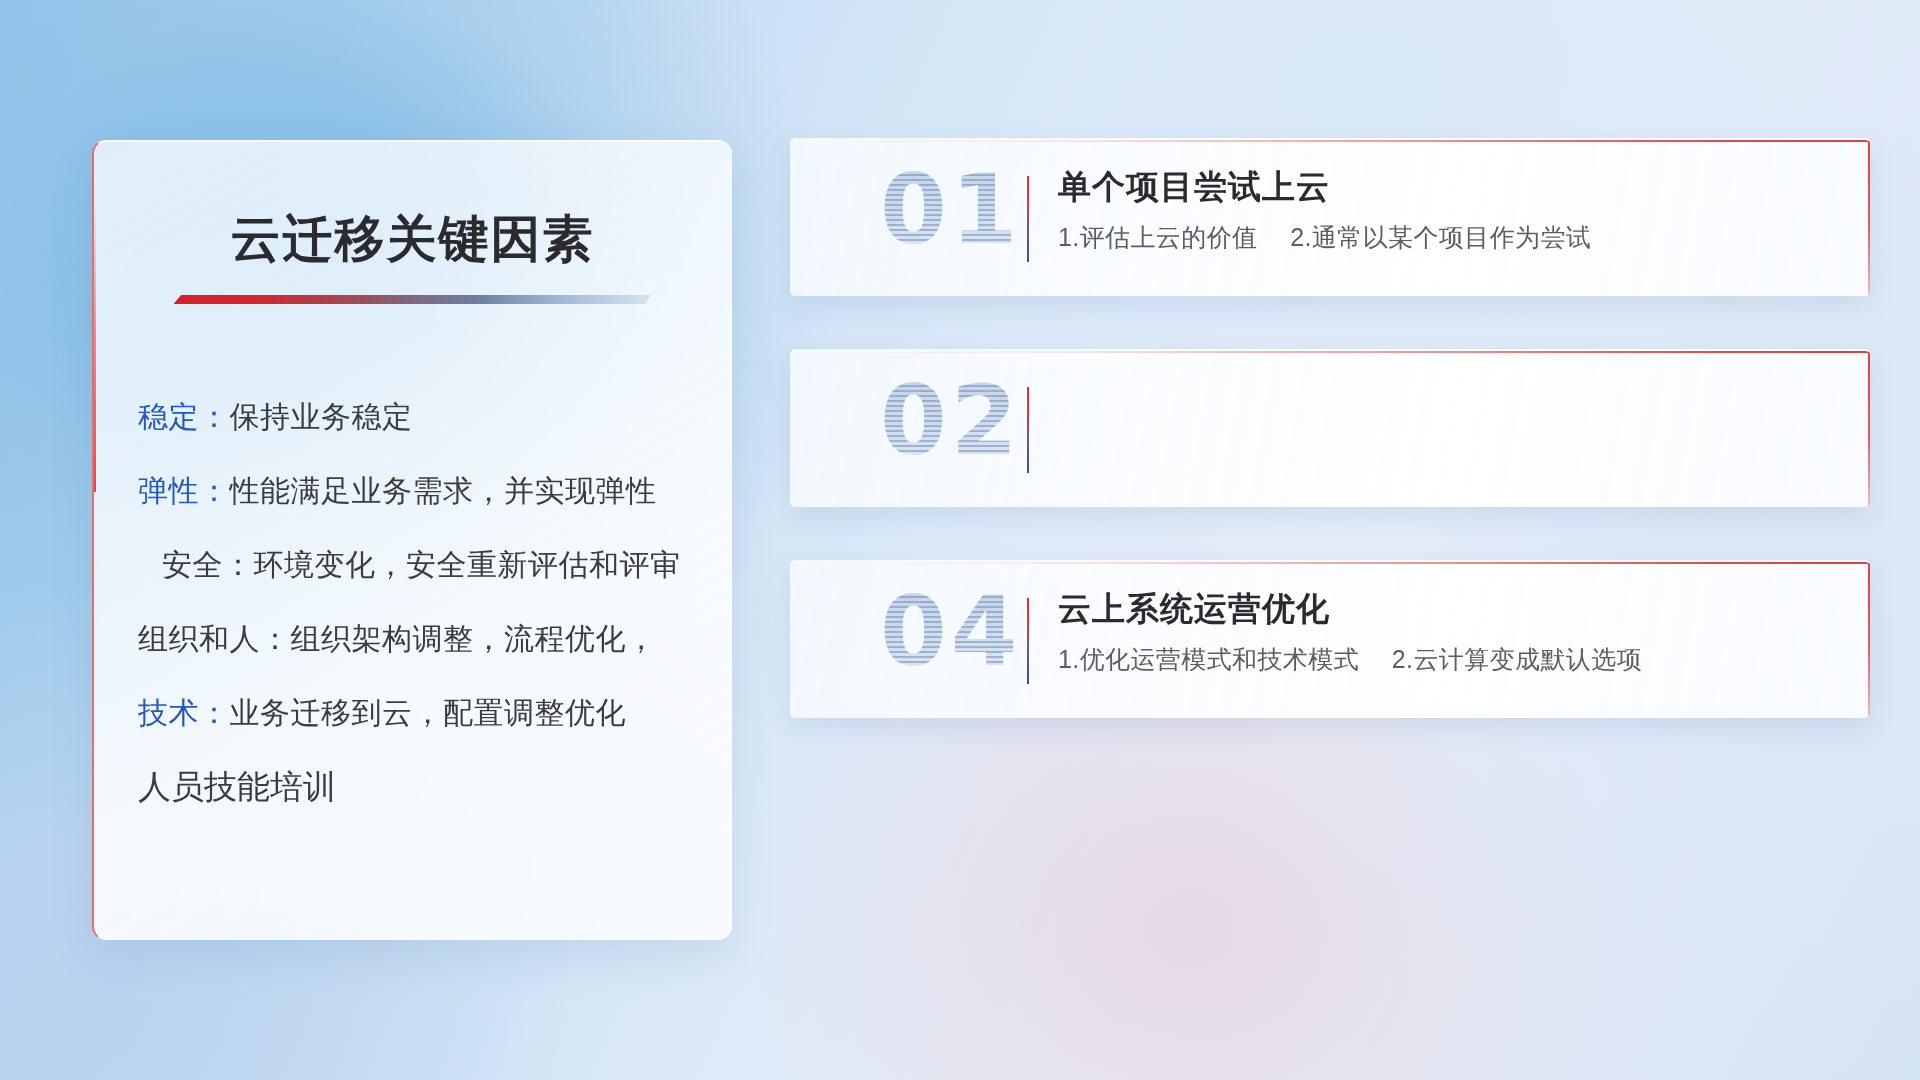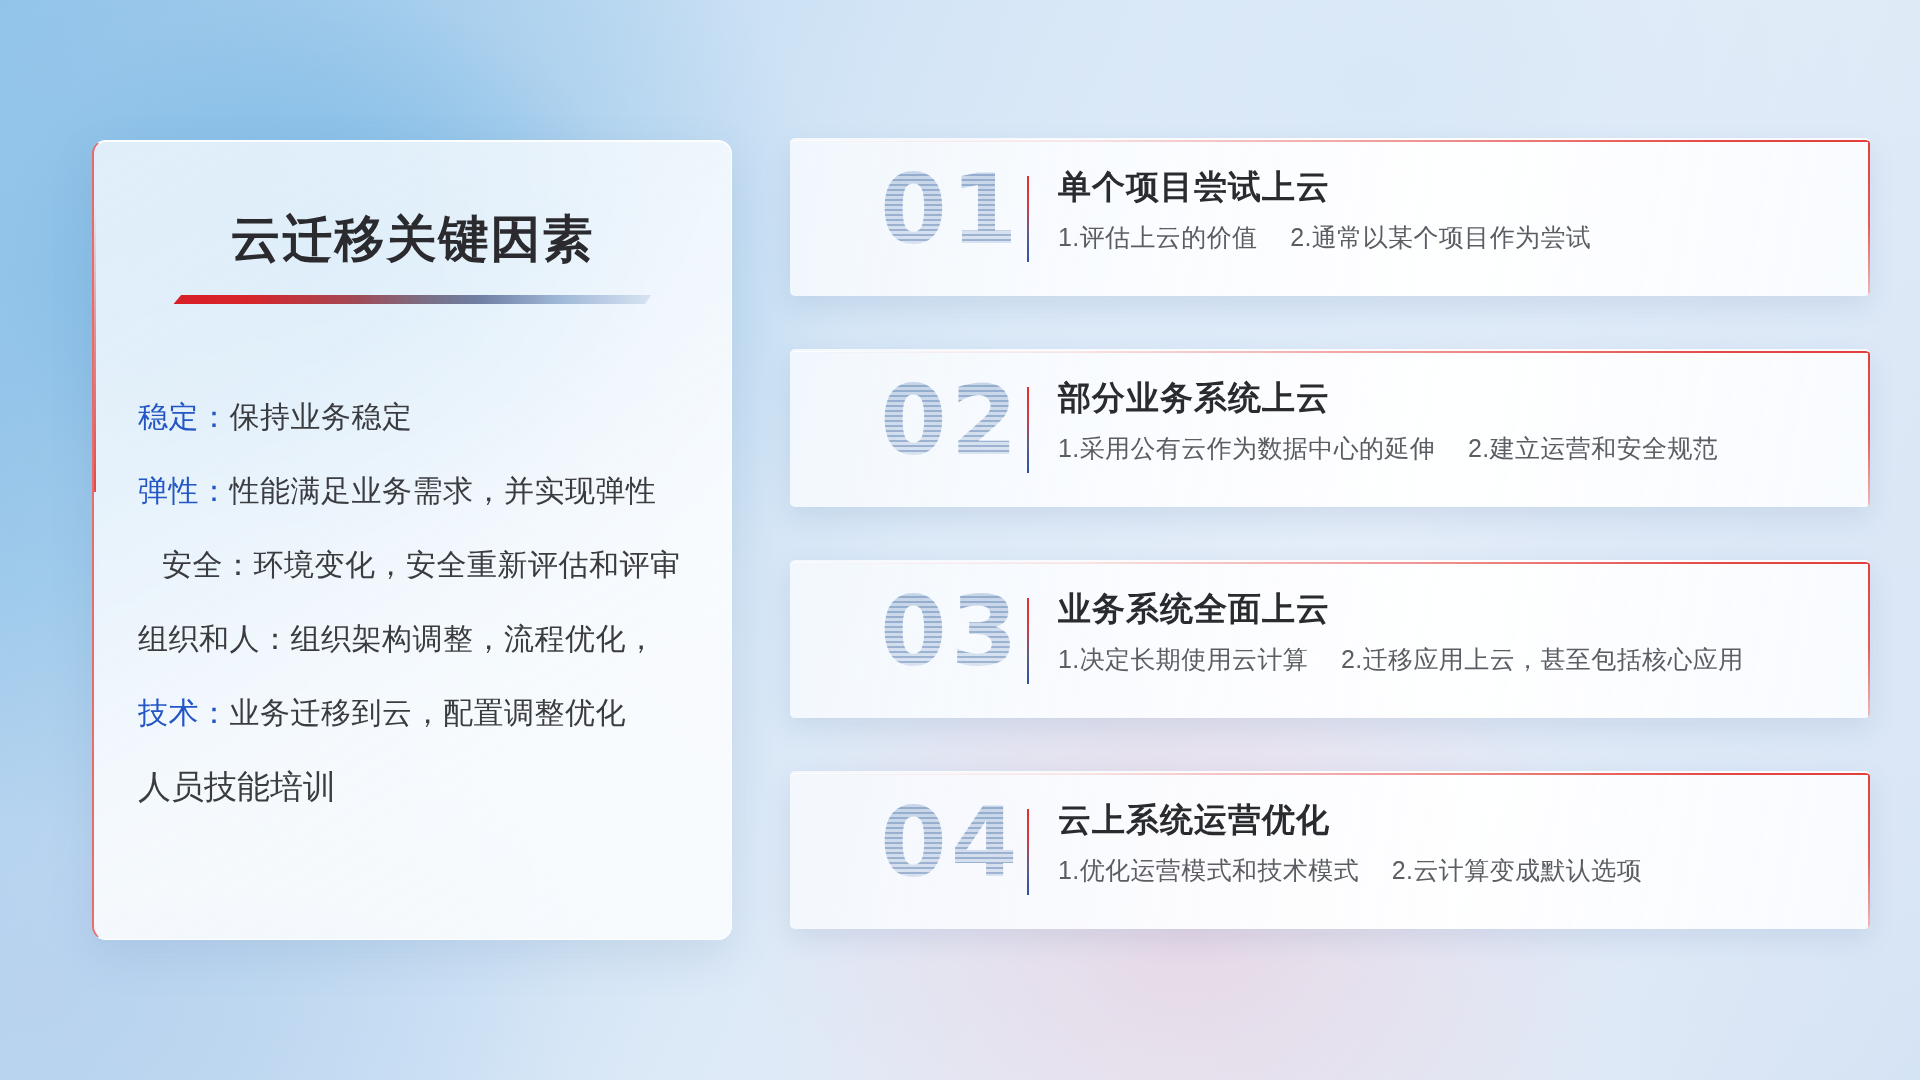--- a/index.html
+++ b/index.html
@@ -160,34 +160,22 @@
       <div class="card-divider"></div>
       <div class="card-body">
         <div class="card-title">单个项目尝试上云</div>
         <div class="card-desc">1.评估上云的价值　 2.通常以某个项目作为尝试</div>
       </div>
     </article>
 
     <article class="card">
       <div class="card-num">02</div>
       <div class="card-divider"></div>
-      <div class="card-body">
-        <div class="card-title">部分业务系统上云</div>
-        <div class="card-desc">1.采用公有云作为数据中心的延伸　 2.建立运营和安全规范</div>
-      </div>
     </article>
 
-    <article class="card">
-      <div class="card-num">03</div>
-      <div class="card-divider"></div>
-      <div class="card-body">
-        <div class="card-title">业务系统全面上云</div>
-        <div class="card-desc">1.决定长期使用云计算　 2.迁移应用上云，甚至包括核心应用</div>
-      </div>
-    </article>
 
     <article class="card">
       <div class="card-num">04</div>
       <div class="card-divider"></div>
       <div class="card-body">
         <div class="card-title">云上系统运营优化</div>
         <div class="card-desc">1.优化运营模式和技术模式　 2.云计算变成默认选项</div>
       </div>
     </article>
 

